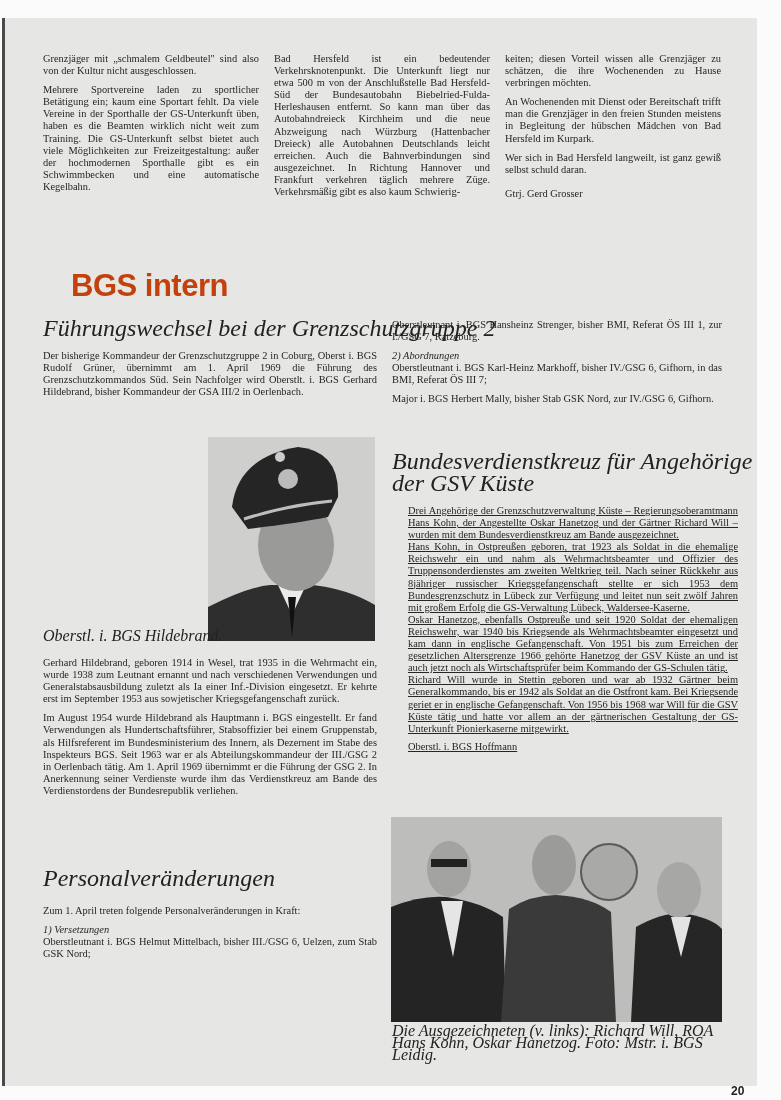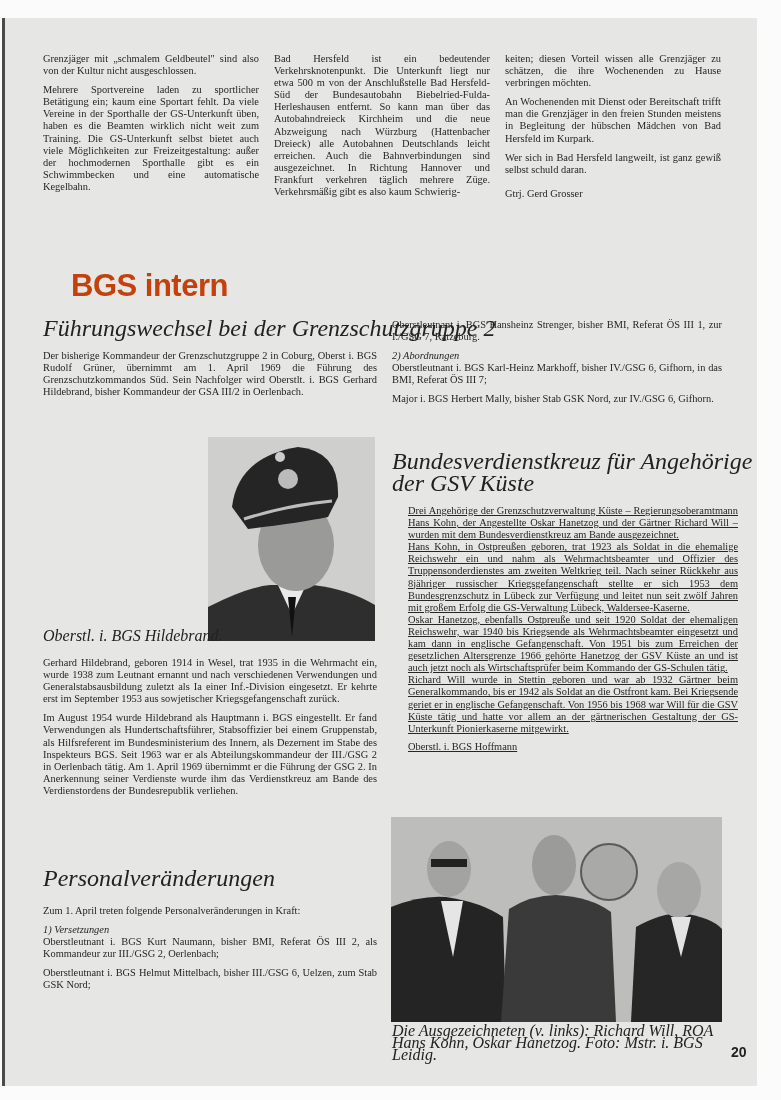--- a/index.html
+++ b/index.html
@@ -6,21 +6,21 @@
   body{width:781px;height:1100px;background:#fbfbfb;position:relative;overflow:hidden;font-family:"Liberation Serif","DejaVu Serif",serif;color:#2a2a2a;}
   .paper{position:absolute;left:2px;top:18px;width:752px;height:1068px;background:#e6e6e4;border-left:3px solid #4a4a4a;}
   .txt{position:absolute;font-size:10.4px;line-height:12.1px;text-align:justify;color:#262626;}
   .txt p{margin:0 0 7px 0;}
   .sig{text-align:left;}
   .h-sans{position:absolute;font-family:"Liberation Sans","DejaVu Sans",sans-serif;font-weight:bold;font-size:31px;color:#c2410c;letter-spacing:-0.5px;margin-left:28px;}
   .h-ital{position:absolute;font-style:italic;font-size:24px;line-height:22px;color:#222;}
   .sub{font-style:italic;display:block;}
   .photo{position:absolute;background:#3a3a3a;overflow:hidden;}
   .caption{position:absolute;font-style:italic;font-size:16px;line-height:12px;color:#222;}
-  .pageno{position:absolute;font-family:"Liberation Sans","DejaVu Sans",sans-serif;font-weight:bold;font-size:14px;color:#222;}
+  .pageno{position:absolute;font-family:"Liberation Sans","DejaVu Sans",sans-serif;font-weight:bold;font-size:12px;color:#222;margin-top:40px;}
 </style>
 </head>
 <body>
 
 <div class="paper"></div>
 
 <div class="txt" style="left:43px;top:53px;width:216px;">
   <p>Grenzjäger mit „schmalem Geldbeutel" sind also von der Kultur nicht ausgeschlossen.</p>
   <p>Mehrere Sportvereine laden zu sportlicher Betätigung ein; kaum eine Sportart fehlt. Da viele Vereine in der Sporthalle der GS-Unterkunft üben, haben es die Beamten wirklich nicht weit zum Training. Die GS-Unterkunft selbst bietet auch viele Möglichkeiten zur Freizeitgestaltung: außer der hochmodernen Sporthalle gibt es ein Schwimmbecken und eine automatische Kegelbahn.</p>
 </div>
@@ -58,21 +58,20 @@
 
 <div class="txt" style="left:43px;top:657px;width:334px;">
   <p>Gerhard Hildebrand, geboren 1914 in Wesel, trat 1935 in die Wehrmacht ein, wurde 1938 zum Leutnant ernannt und nach verschiedenen Verwendungen und Generalstabsausbildung zuletzt als Ia einer Inf.-Division eingesetzt. Er kehrte erst im September 1953 aus sowjetischer Kriegsgefangenschaft zurück.</p>
   <p>Im August 1954 wurde Hildebrand als Hauptmann i. BGS eingestellt. Er fand Verwendungen als Hundertschaftsführer, Stabsoffizier bei einem Gruppenstab, als Hilfsreferent im Bundesministerium des Innern, als Dezernent im Stabe des Inspekteurs BGS. Seit 1963 war er als Abteilungskommandeur der III./GSG 2 in Oerlenbach tätig. Am 1. April 1969 übernimmt er die Führung der GSG 2. In Anerkennung seiner Verdienste wurde ihm das Verdienstkreuz am Bande des Verdienstordens der Bundesrepublik verliehen.</p>
 </div>
 
 <div class="h-ital" style="left:43px;top:867px;">Personalveränderungen</div>
 <div class="txt" style="left:43px;top:905px;width:334px;">
   <p>Zum 1. April treten folgende Personalveränderungen in Kraft:</p>
   <span class="sub">1) Versetzungen</span>
-  <p>Oberstleutnant i. BGS Kurt Naumann, bisher BMI, Referat ÖS III 2, als Kommandeur zur III./GSG 2, Oerlenbach;</p>
   <p>Oberstleutnant i. BGS Helmut Mittelbach, bisher III./GSG 6, Uelzen, zum Stab GSK Nord;</p>
 </div>
 <div class="txt" style="left:392px;top:319px;width:330px;">
   <p>Oberstleutnant i. BGS Hansheinz Strenger, bisher BMI, Referat ÖS III 1, zur I./GSG 7, Ratzeburg.</p>
   <span class="sub">2) Abordnungen</span>
   <p>Oberstleutnant i. BGS Karl-Heinz Markhoff, bisher IV./GSG 6, Gifhorn, in das BMI, Referat ÖS III 7;</p>
   <p>Major i. BGS Herbert Mally, bisher Stab GSK Nord, zur IV./GSG 6, Gifhorn.</p>
 </div>
 
 <div class="h-ital" style="left:392px;top:450px;">

